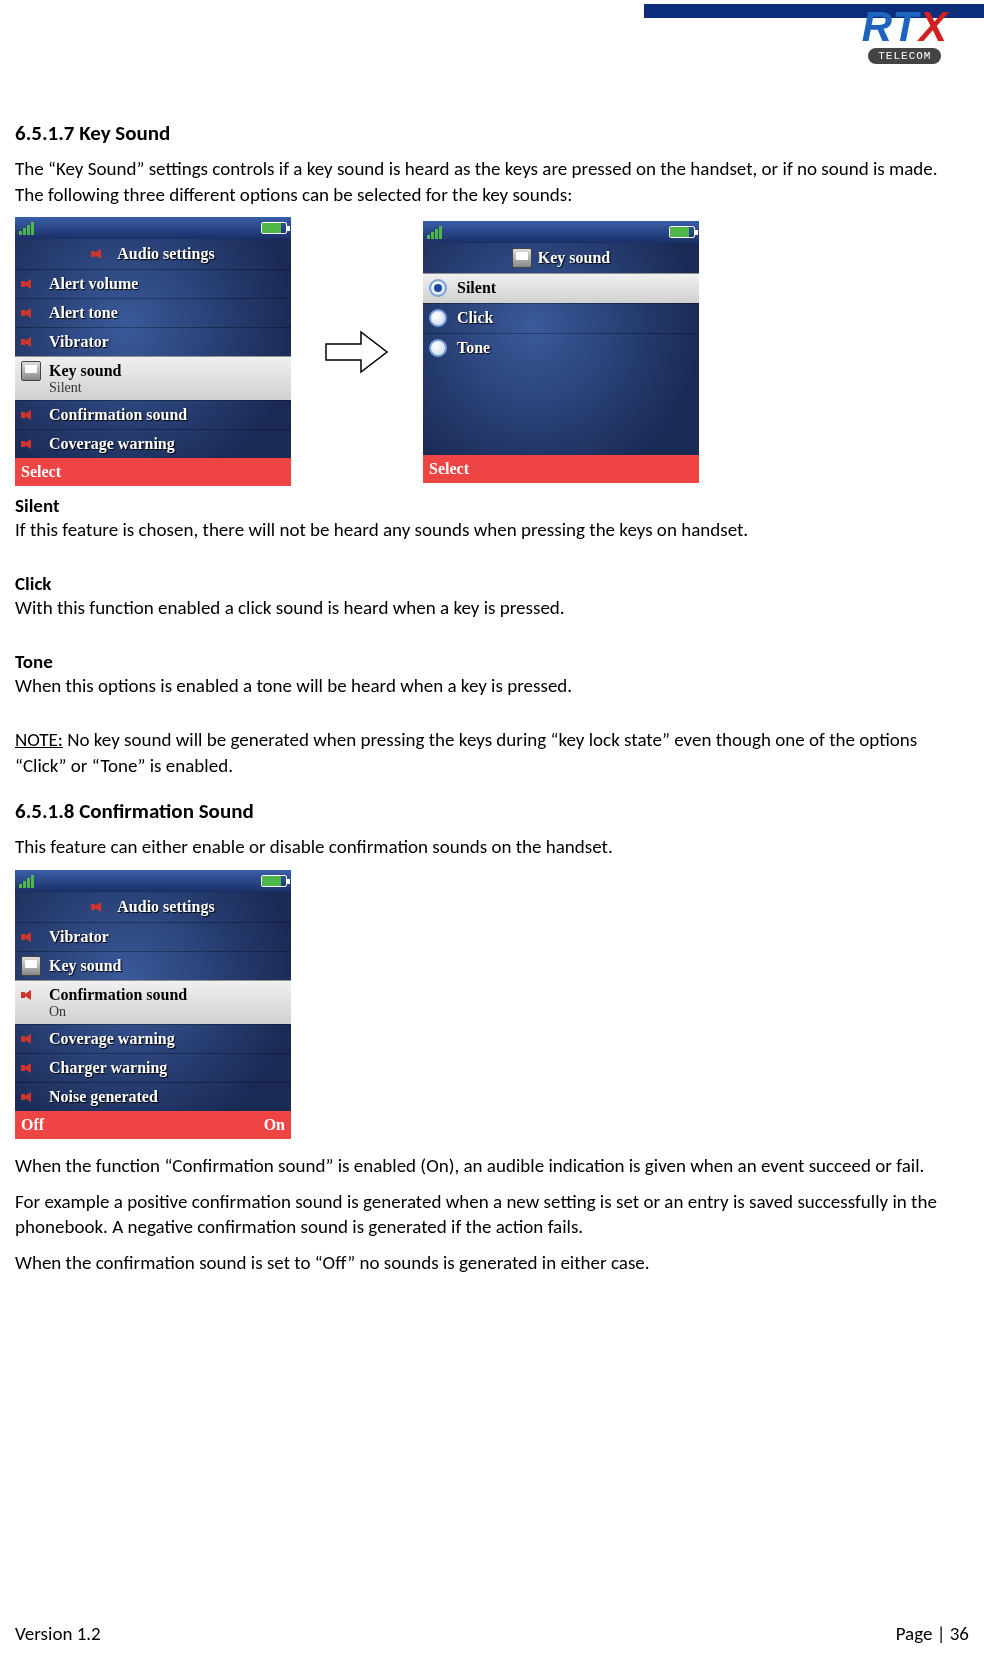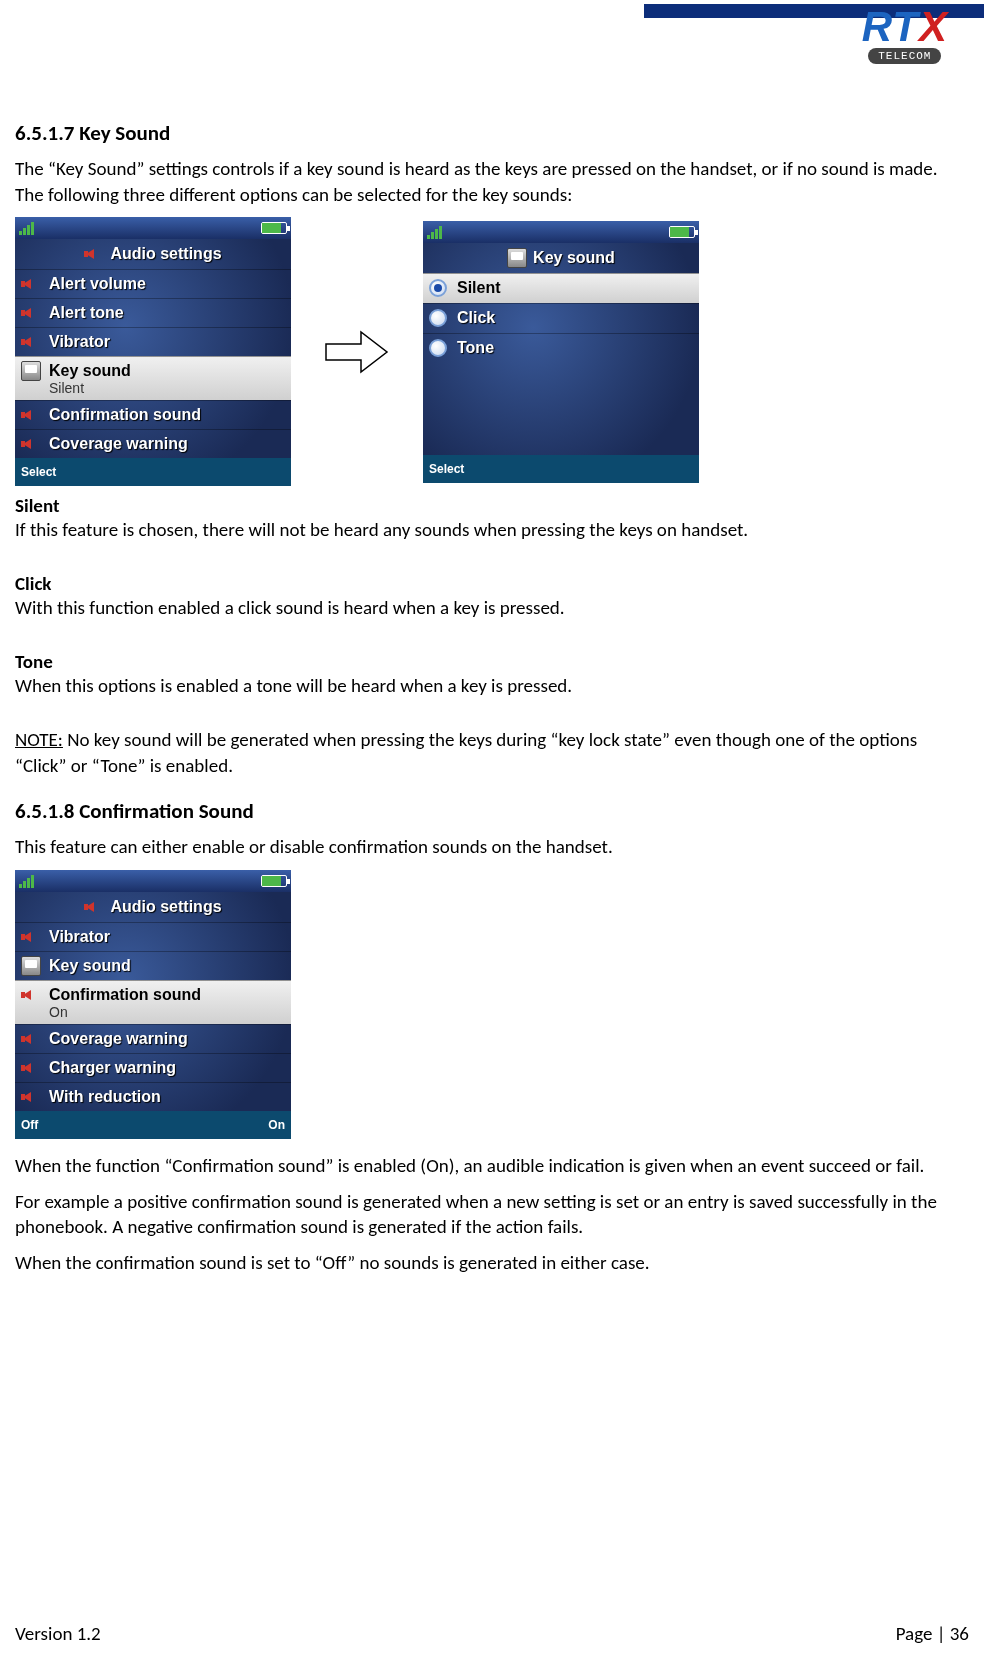--- a/index.html
+++ b/index.html
@@ -66,21 +66,21 @@
   .under { text-decoration: underline; text-align: center; }
   .screens-row {
     display: flex;
     align-items: center;
     gap: 30px;
     margin: 6px 0 8px 0;
   }
   .phone {
     width: 276px;
     position: relative;
-    font-family: Liberation Sans, sans-serif;
+    font-family: Liberation Serif, serif;
   }
   .status-bar {
     height: 22px;
     background: linear-gradient(to bottom,#3a5fa8,#1a2f66);
     display: flex;
     justify-content: space-between;
     align-items: center;
     padding: 0 4px;
   }
   .sig { display: flex; align-items: flex-end; gap: 1px; height: 14px; }
@@ -158,26 +158,26 @@
     border:2px solid #7aa0d8;
     background: radial-gradient(circle at 35% 35%, #fff, #c8d8f0);
     flex-shrink:0;
   }
   .radio.checked::after {
     content:""; display:block; width:8px; height:8px; border-radius:50%;
     background:#1a4aa8; margin:3px auto;
   }
   .softkey {
     height: 28px;
-    background:#0c4a6e;
+    background:#ef4444;
     color:#fff;
     display:flex;
     align-items:center;
     padding:0 6px;
-    font-size:12px;
+    font-size:16px;
     font-weight:bold;
     justify-content: space-between;
   }
   .mi-icon {
     width:20px; height:20px; flex-shrink:0; position:relative;
   }
   .ic-speaker::before {
     content:""; position:absolute; left:2px; top:5px; width:0; height:0;
     border-top:5px solid transparent; border-bottom:5px solid transparent;
     border-right:8px solid #d0342c;
@@ -370,21 +370,21 @@
         <div class="menu-item">
             <span class="mi-icon ic-speaker"></span>
             <span>Coverage warning</span>
           </div>
         <div class="menu-item">
             <span class="mi-icon ic-speaker"></span>
             <span>Charger warning</span>
           </div>
         <div class="menu-item">
             <span class="mi-icon ic-speaker"></span>
-            <span>With reduction</span>
+            <span>Noise generated</span>
           </div>
       </div>
       <div class="softkey">
         <span>Off</span>
         <span>On</span>
       </div>
     </div>
 
     <p class="body">When the function “Confirmation sound” is enabled (On), an audible indication is given when an event succeed or fail.</p>
     <p class="body">For example a positive confirmation sound is generated when a new setting is set or an entry is saved successfully in the phonebook. A negative confirmation sound is generated if the action fails.</p>

